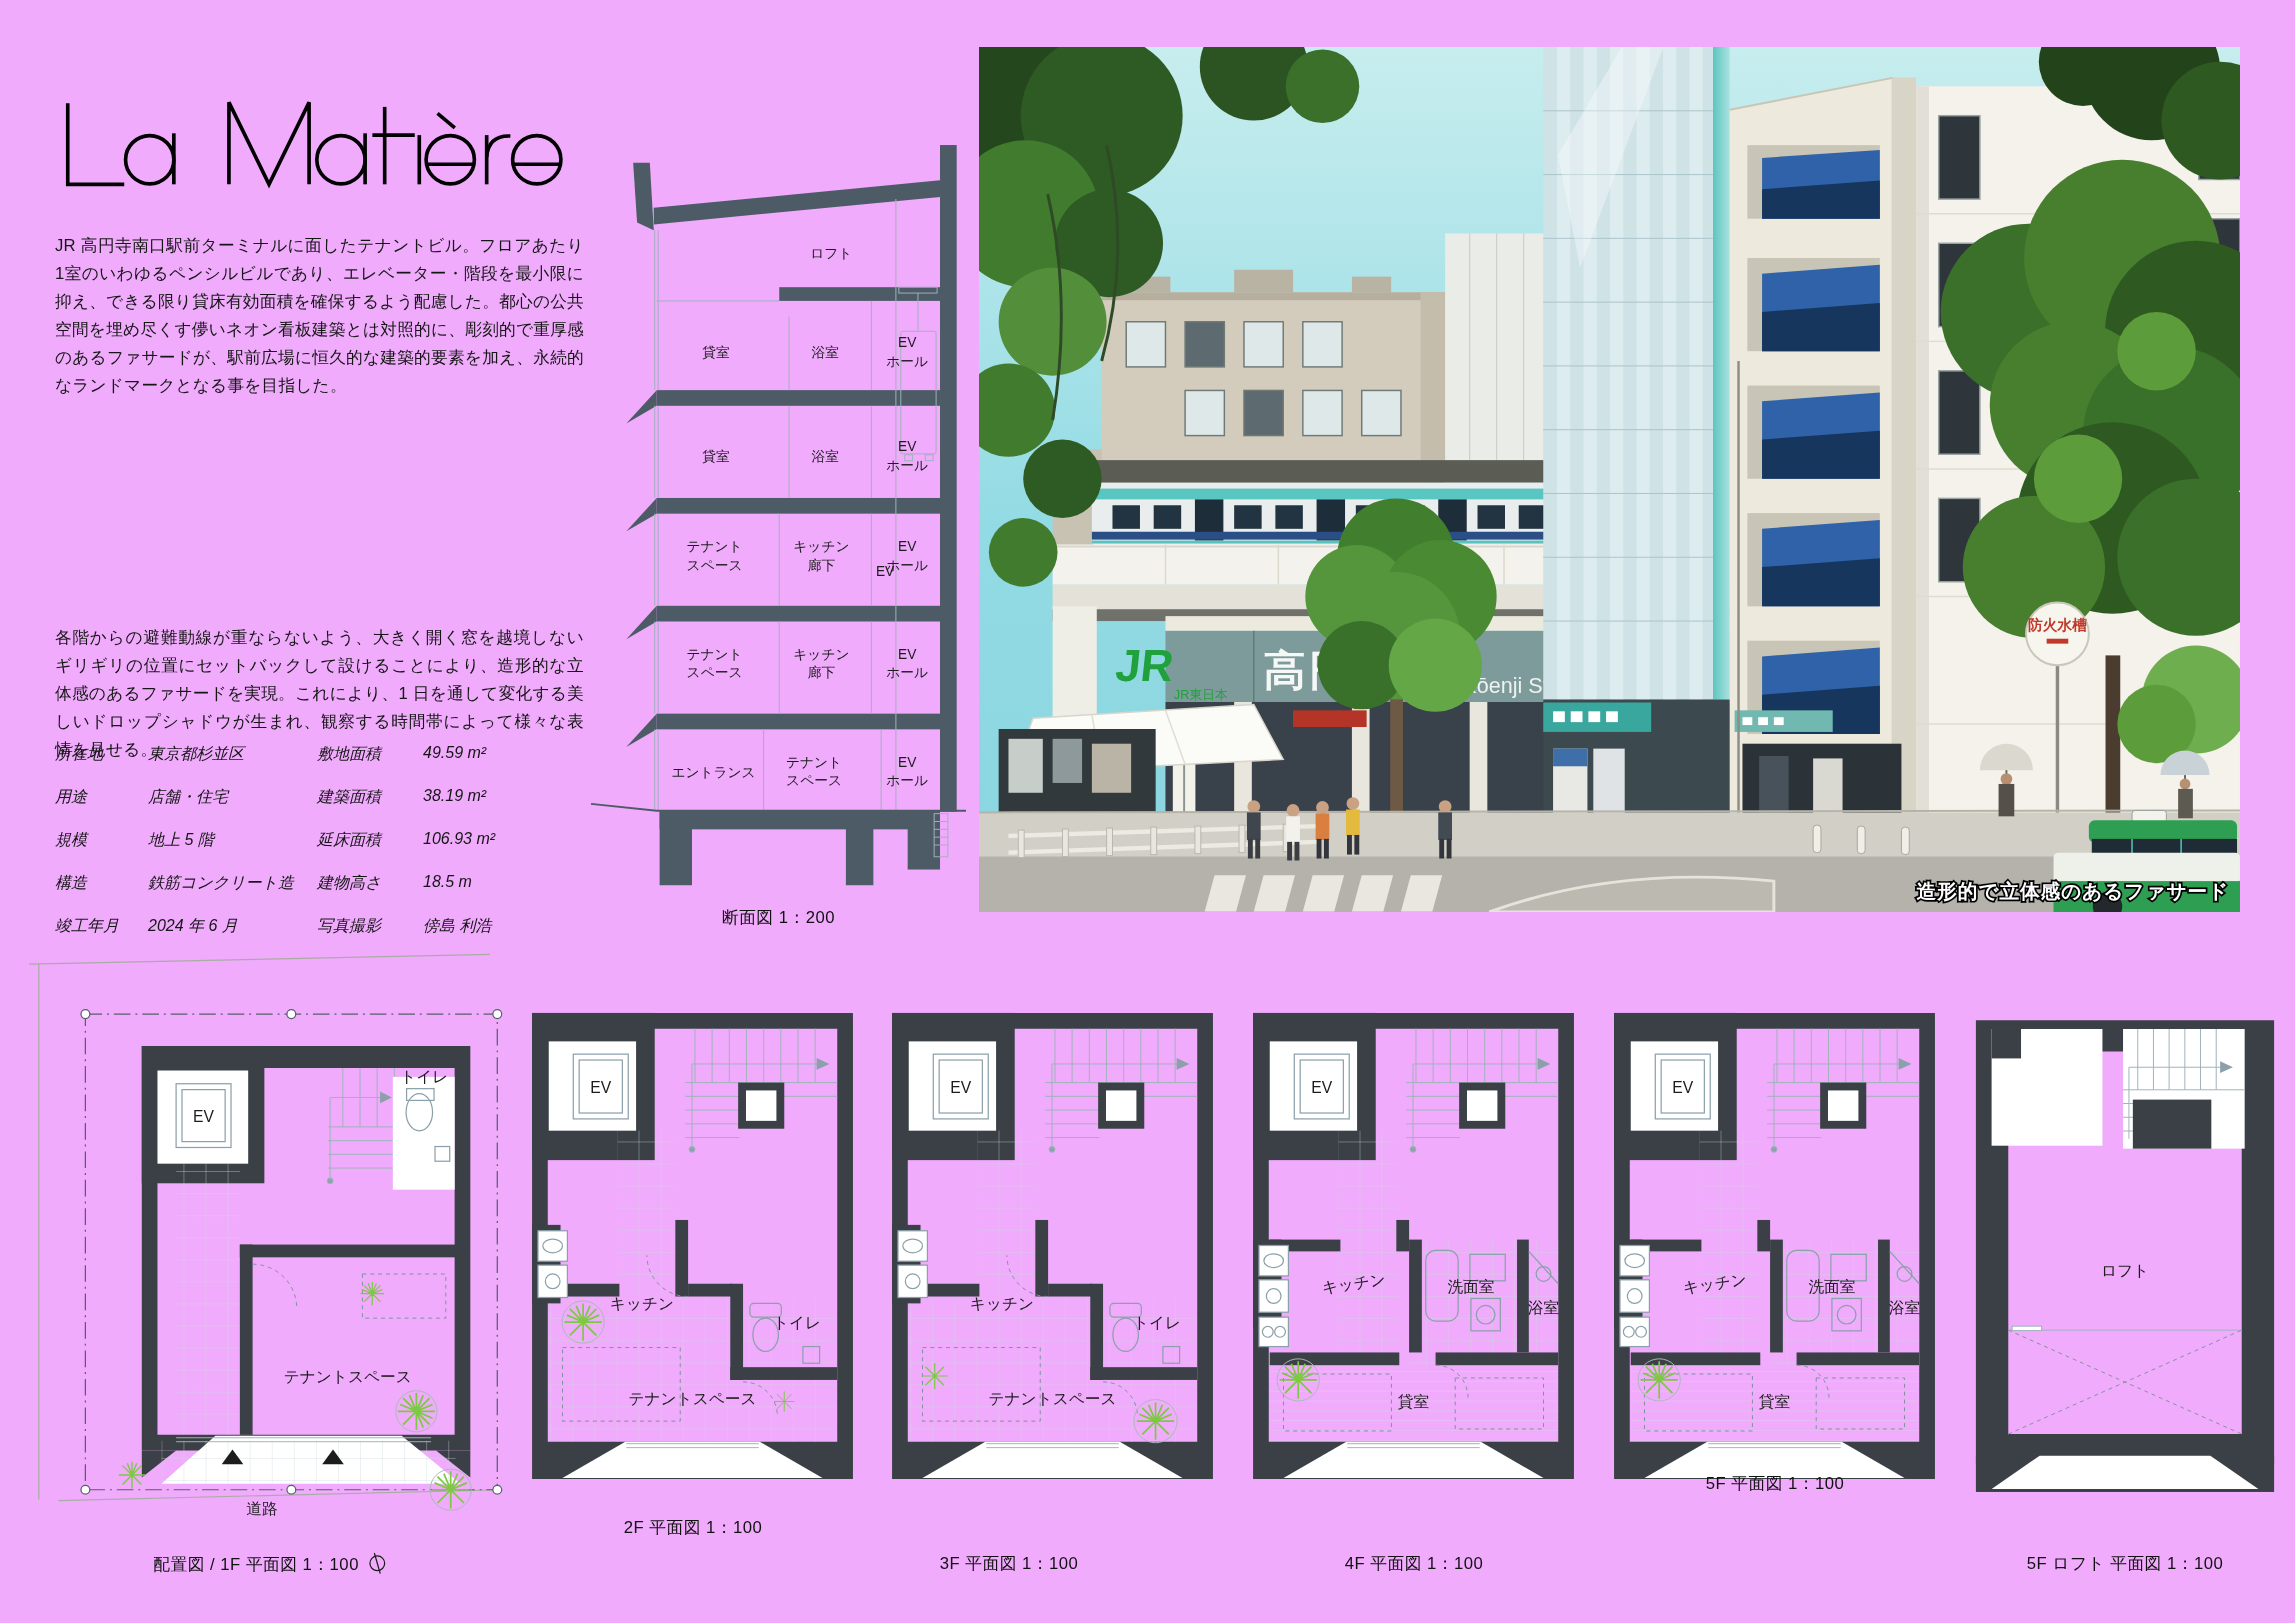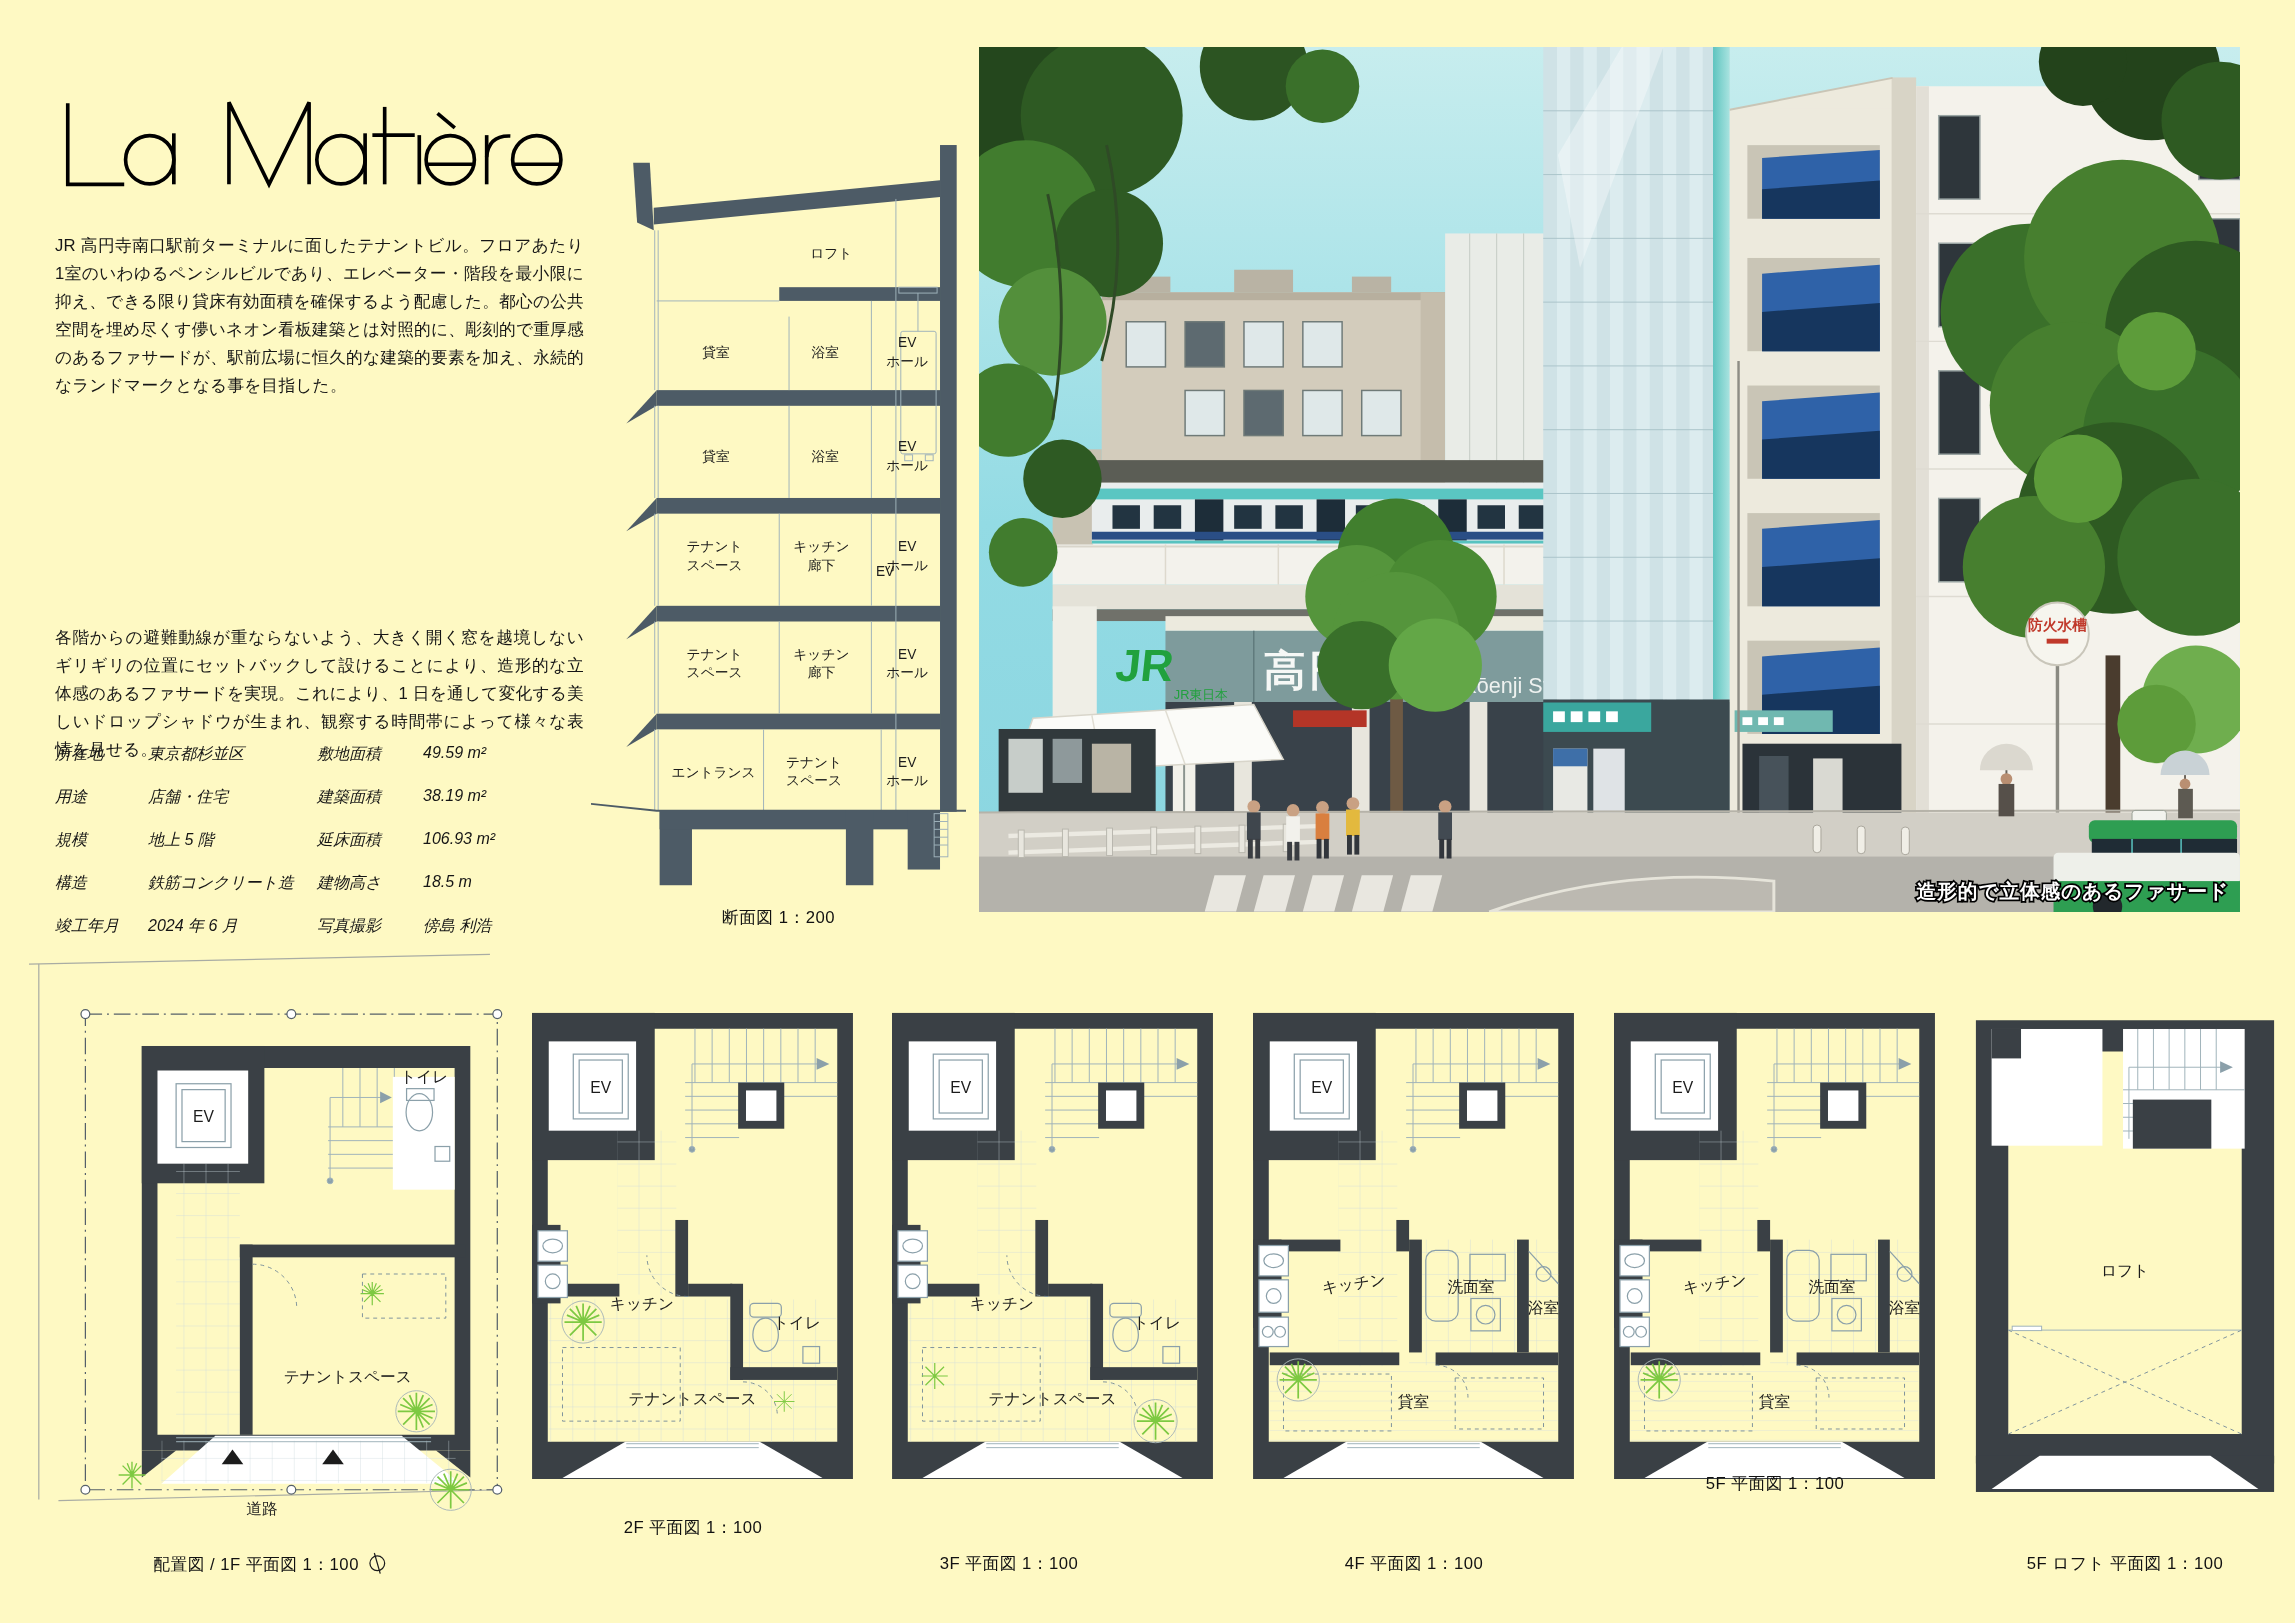--- a/index.html
+++ b/index.html
@@ -1,16 +1,16 @@
 <!DOCTYPE html>
 <html style="font-size:7.9px"><head>
 <meta charset="utf-8">
 <style>
   html,body{margin:0;padding:0;background:#ffffff;}
-  #board{position:relative;width:2295px;height:1623px;background:#fef9c3;overflow:hidden;
+  #board{position:relative;width:2295px;height:1623px;background:#f0abfc;overflow:hidden;
          font-family:"Liberation Sans","DejaVu Sans",sans-serif;color:#141414;}
   .abs{position:absolute;}
   .para{position:absolute;left:55px;width:529px;font-size:16.7px;line-height:28px;
         text-align:justify;color:#161616;letter-spacing:0.2px;}
   .spec{position:absolute;left:55px;top:744px;width:520px;display:grid;
         grid-template-columns:93px 169px 106px auto;row-gap:22px;font-size:16px;color:#161616;font-style:italic;}
   .spec div{white-space:nowrap;}
   .cap{position:absolute;font-size:16.7px;color:#111;text-align:center;letter-spacing:0.5px;white-space:nowrap;}
   svg text{font-family:"Liberation Sans","DejaVu Sans",sans-serif;}
   .wall{fill:#3a4045;}

